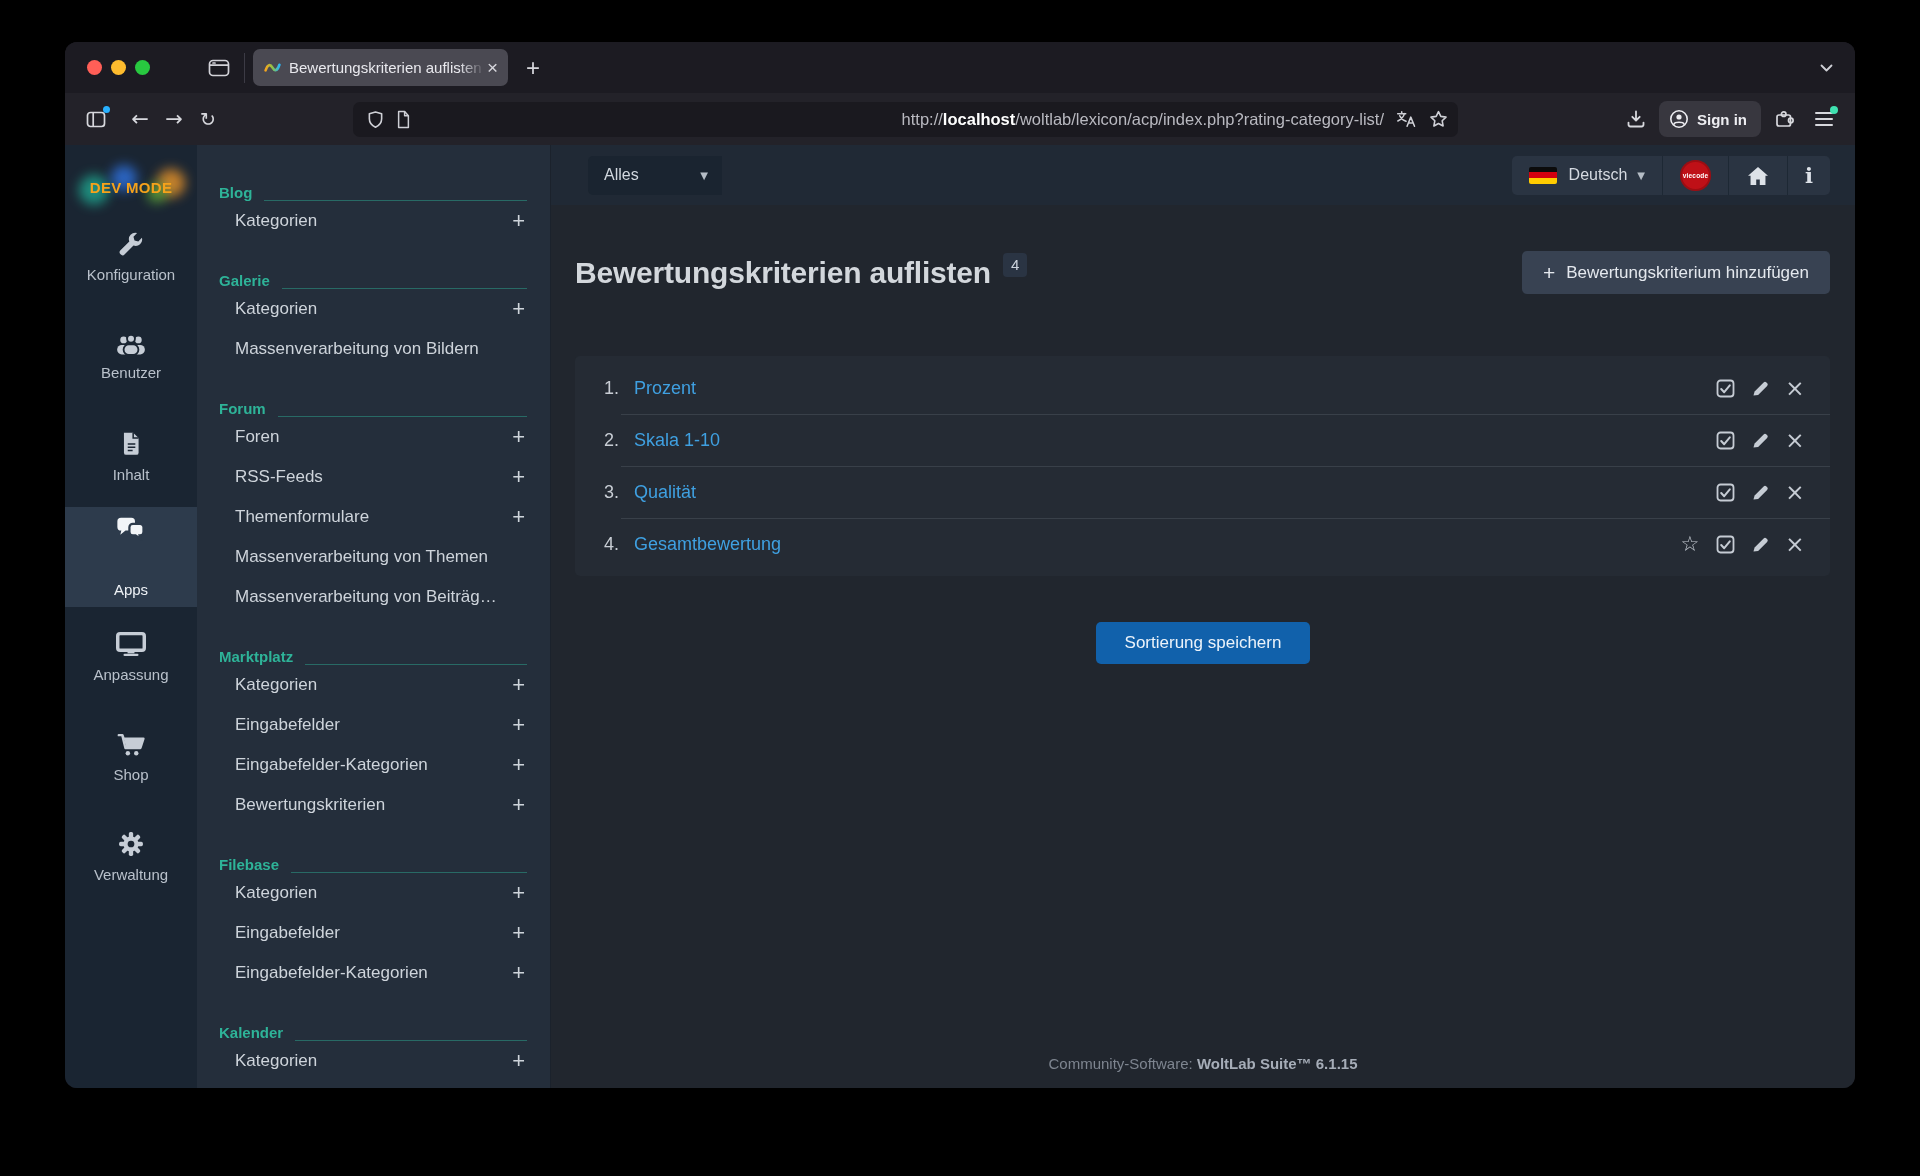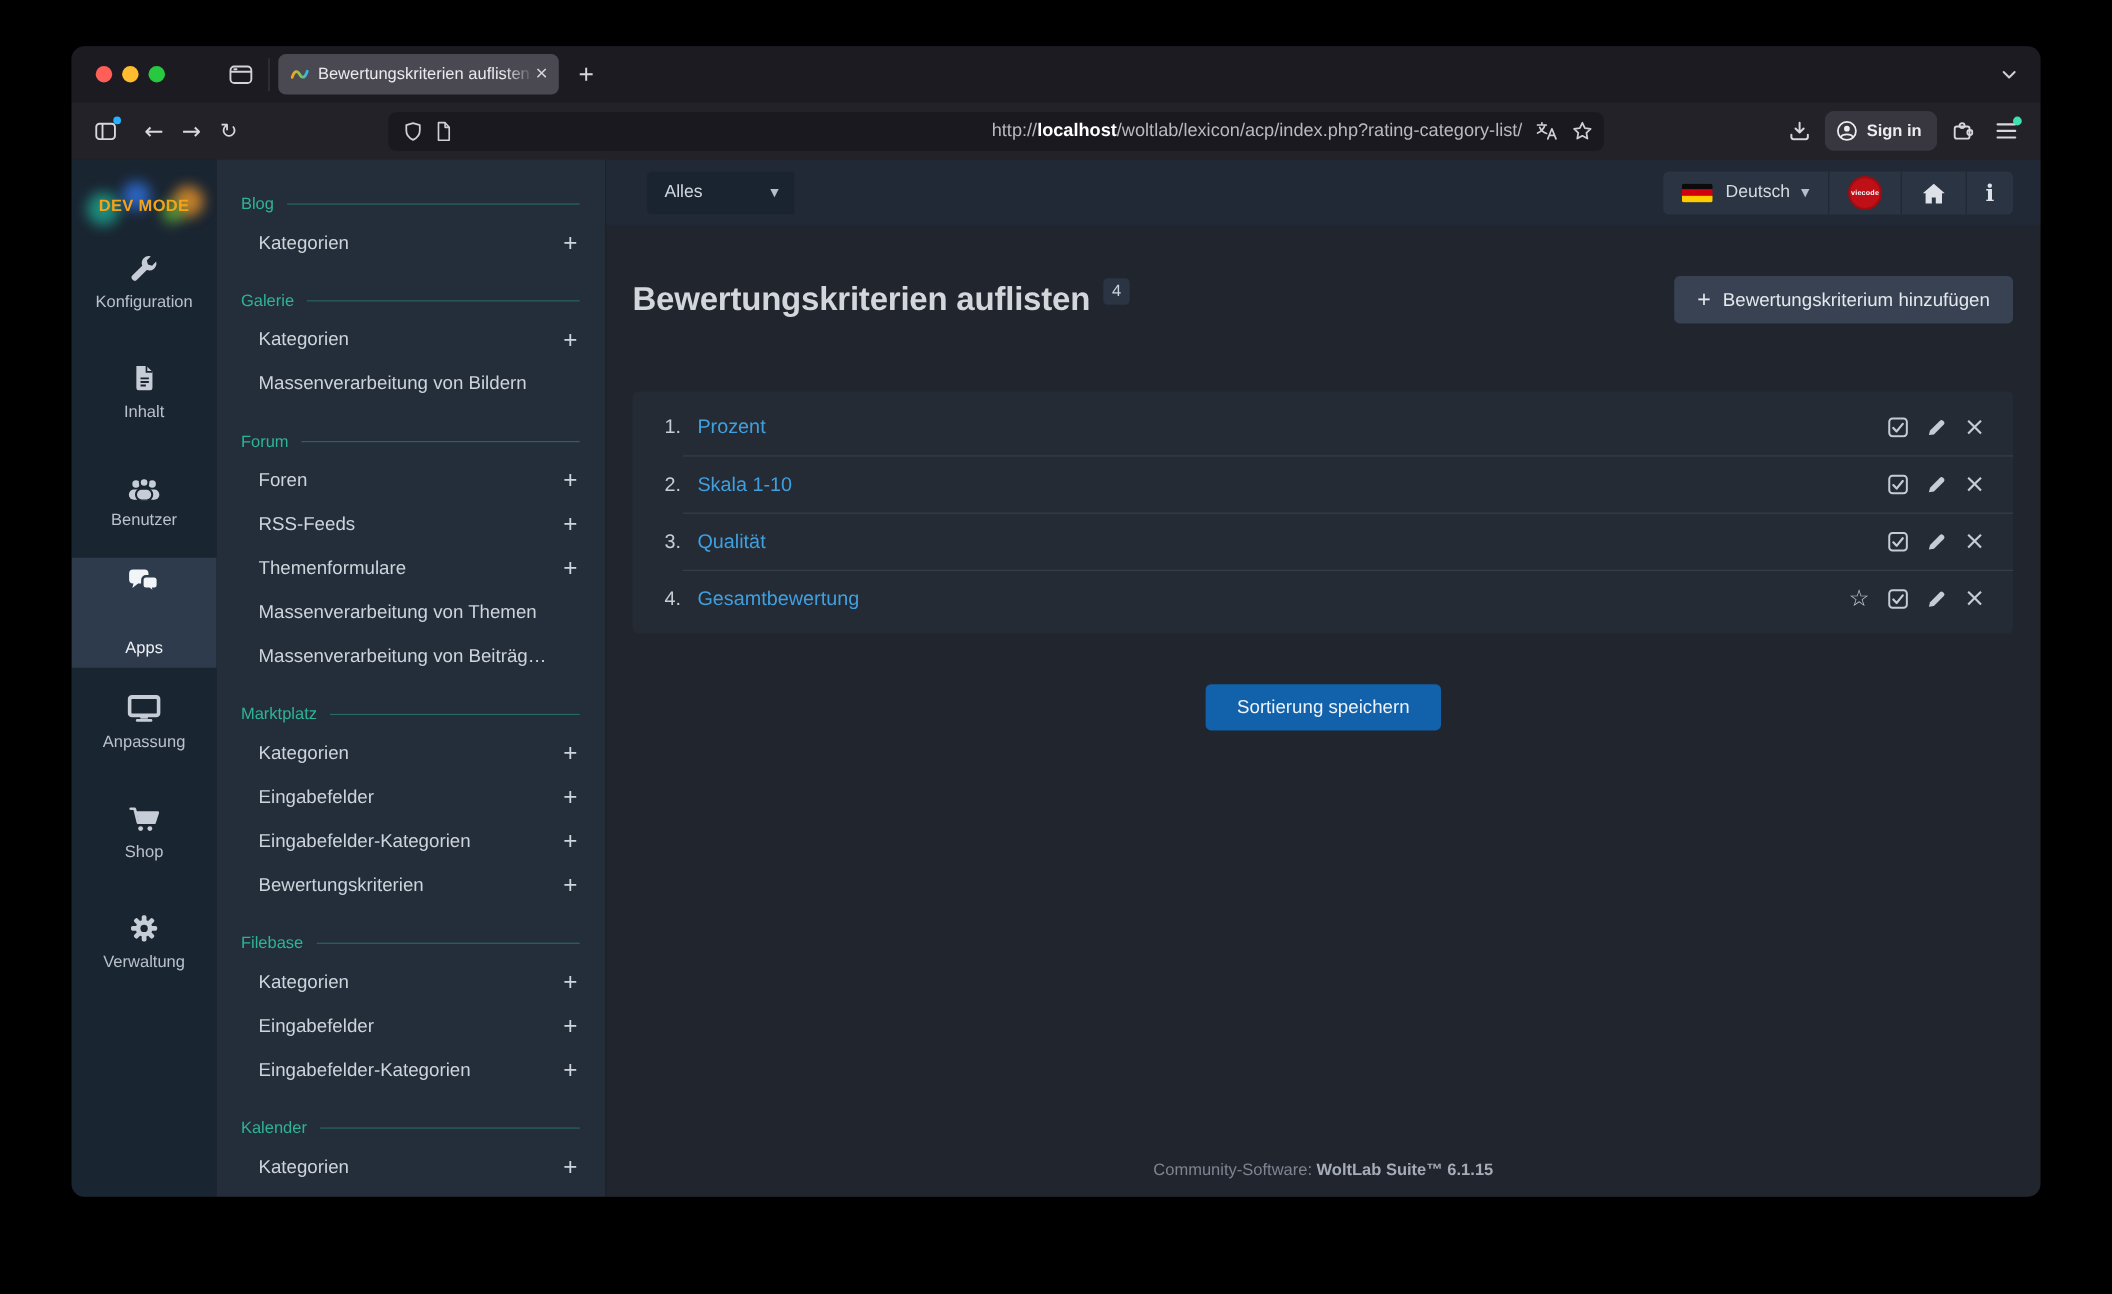--- a/index.html
+++ b/index.html
@@ -55,21 +55,21 @@
   .devmode-label{position:relative;color:var(--devmode-orange,#f5a21b);font-size:15px;font-weight:800;letter-spacing:.3px;}
   .rail-item{height:100px;display:flex;flex-direction:column;align-items:center;justify-content:center;gap:9px;color:#b9c1cb;cursor:default;}
   .rail-item.active{background:#2d3b4c;color:#eef2f6;gap:40px;}
   .rail-item .ric{display:flex;color:#c6cdd6;}
   .rail-item.active .ric{color:#f2f5f8;}
   .rail-item span.rlabel{font-size:15px;}
 
   .menu{width:354px;background:#242e3b;flex:0 0 auto;padding:24px 0 0 0;box-sizing:border-box;overflow:hidden;
     box-shadow:inset -1px 0 0 rgba(0,0,0,.25);}
   .msection{margin-bottom:16px;}
-  .mhead{height:32px;display:flex;align-items:center;padding-left:22px;padding-right:24px;}
+  .mhead{height:32px;display:flex;align-items:flex-end;padding-left:22px;padding-right:24px;font-weight:bold;}
   .mhead .mtitle{color:var(--accent-teal,#2eb398);font-size:15px;}
   .mhead::after{content:"";flex:1;height:1px;background:var(--accent-teal,#2eb398);opacity:.45;margin-left:12px;}
   .mitem{height:40px;display:flex;align-items:center;padding:0 26px 0 38px;color:#ced4db;font-size:17px;cursor:default;}
   .mitem .mlabel{flex:1;white-space:nowrap;overflow:hidden;text-overflow:ellipsis;}
   .mitem .plus{font-size:22px;font-weight:300;color:#ced4db;margin-left:10px;}
 
   .content{flex:1;background:#21262e;display:flex;flex-direction:column;position:relative;min-width:0;}
   .topbar{height:60px;background:#202935;flex:0 0 auto;display:flex;align-items:center;padding:0 25px 0 37px;box-sizing:border-box;}
   .searchgroup{display:flex;height:39px;width:497px;border-radius:5px;overflow:hidden;gap:20px;}
   .filter{width:134px;background:#1a2430;display:flex;align-items:center;justify-content:space-between;
@@ -260,41 +260,41 @@
         <span class="ric">
           <svg width="26" height="26" viewBox="0 0 20 20" fill="currentColor">
             <path d="M18.4 5.2a5 5 0 01-6.5 6L5.2 17.8a2.2 2.2 0 11-3.1-3.1l6.6-6.6a5 5 0 016-6.6L11.9 4.4l.8 2.9 2.9.8 2.8-2.9z"></path>
           </svg>
         </span>
         <span class="rlabel">Konfiguration</span>
       </div>
 
       <div class="rail-item">
         <span class="ric">
-          <svg width="22" height="26" viewBox="0 0 20 24" fill="currentColor">
-            <path d="M3.5 1.5h8.5l5 5V20a2 2 0 01-2 2H5.5a2 2 0 01-2-2z"></path>
-            <path d="M12 1.5v5h5" stroke="#1a2532" stroke-width="1.4" fill="none"></path>
-            <path d="M7 12h7M7 15h7M7 18h4.5" stroke="#1a2532" stroke-width="1.6"></path>
-          </svg>
-        </span>
-        <span class="rlabel">Inhalt</span>
-      </div>
-
-      <div class="rail-item">
-        <span class="ric">
           <svg width="30" height="22" viewBox="0 0 26 19" fill="currentColor">
             <circle cx="6.6" cy="6" r="2.9"></circle>
                 <circle cx="19.4" cy="6" r="2.9"></circle>
             <rect x="1" y="10.3" width="11" height="8.2" rx="4"></rect>
                 <rect x="14" y="10.3" width="11" height="8.2" rx="4"></rect>
             <circle cx="13" cy="4.9" r="3.4" stroke="#1a2532" stroke-width="1.6"></circle>
             <rect x="6.6" y="9.8" width="12.8" height="9.2" rx="4.5" stroke="#1a2532" stroke-width="1.6"></rect>
           </svg>
         </span>
         <span class="rlabel">Benutzer</span>
+      </div>
+
+      <div class="rail-item">
+        <span class="ric">
+          <svg width="22" height="26" viewBox="0 0 20 24" fill="currentColor">
+            <path d="M3.5 1.5h8.5l5 5V20a2 2 0 01-2 2H5.5a2 2 0 01-2-2z"></path>
+            <path d="M12 1.5v5h5" stroke="#1a2532" stroke-width="1.4" fill="none"></path>
+            <path d="M7 12h7M7 15h7M7 18h4.5" stroke="#1a2532" stroke-width="1.6"></path>
+          </svg>
+        </span>
+        <span class="rlabel">Inhalt</span>
       </div>
 
       <div class="rail-item active">
         <span class="ric">
           <svg width="32" height="25" viewBox="0 0 28 22" fill="currentColor">
             <path d="M2 4.8A3.2 3.2 0 015.2 1.6h9.1a3.2 3.2 0 013.2 3.2v4.8a3.2 3.2 0 01-3.2 3.2H9.2l-4.6 3.6.9-3.6h-.3A3.2 3.2 0 012 9.6z"></path>
             <path d="M12.6 9.9a3 3 0 013-3h6.4a3 3 0 013 3v4.1a3 3 0 01-3 3h-.5l.8 3.1-4.3-3.1h-2.4a3 3 0 01-3-3z" stroke="#2d3b4c" stroke-width="2"></path>
           </svg>
         </span>
         <span class="rlabel">Apps</span>

